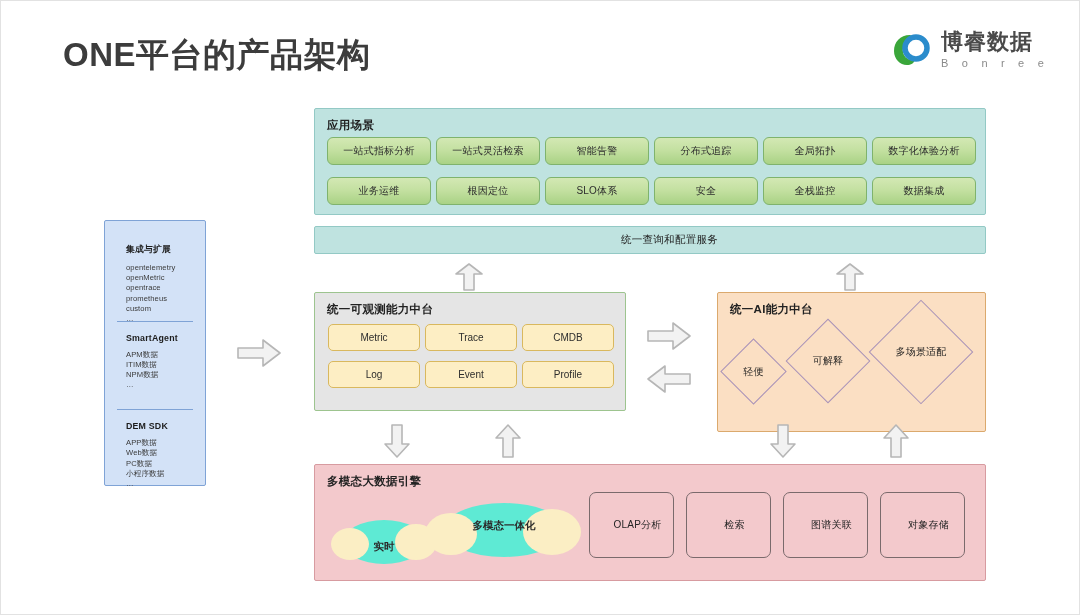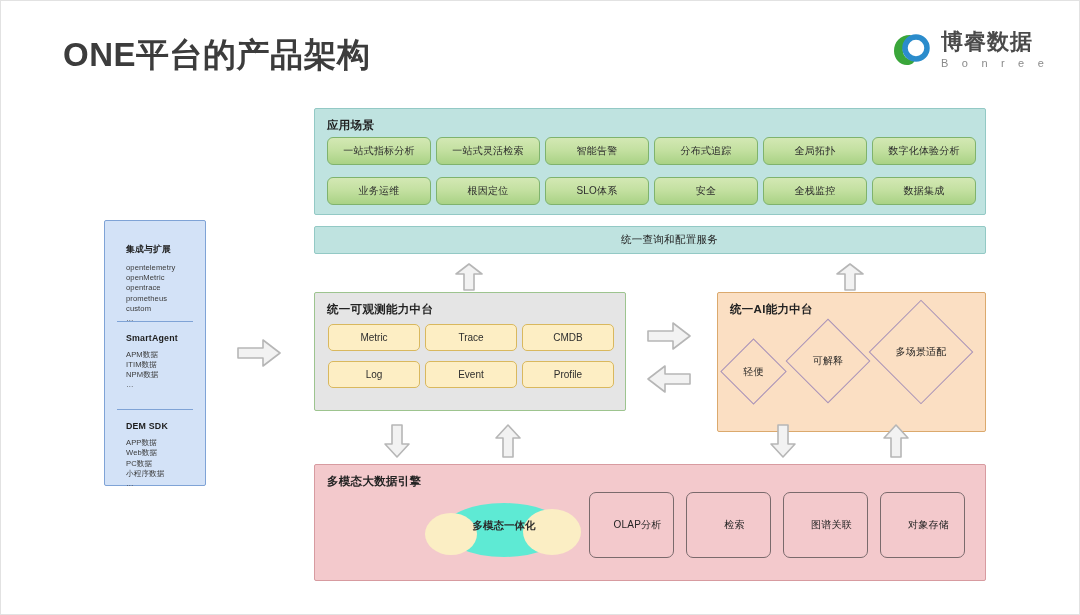--- a/index.html
+++ b/index.html
@@ -387,20 +387,23 @@
       <span>可解释</span>
     </div>
     <div class="diamond" id="diamond-3">
       <span>多场景适配</span>
     </div>
   </div>
 
   <div class="panel" id="engine-panel">
     <div class="panel-title">多模态大数据引擎</div>
 
+    <div class="cloud" id="cloud-1">
+      <span>实时</span>
+    </div>
     <div class="cloud" id="cloud-2">
       <span>多模态一体化</span>
     </div>
 
     <div class="eng-grid">
       <div class="eng-box">OLAP分析</div>
       <div class="eng-box">检索</div>
       <div class="eng-box">图谱关联</div>
       <div class="eng-box">对象存储</div>
     </div>

